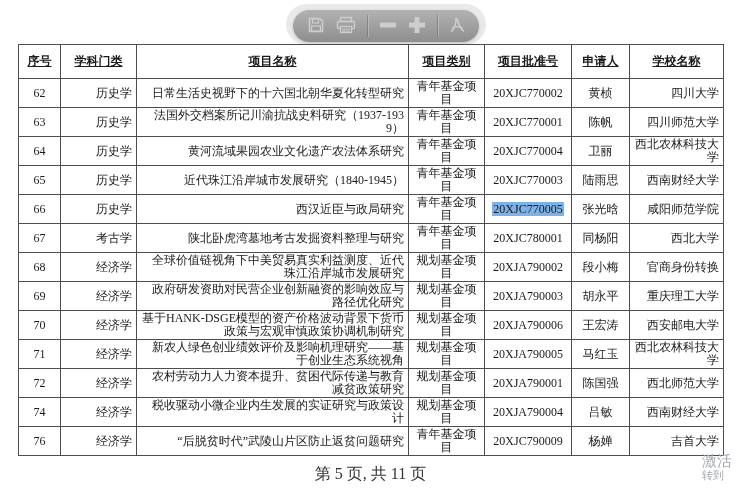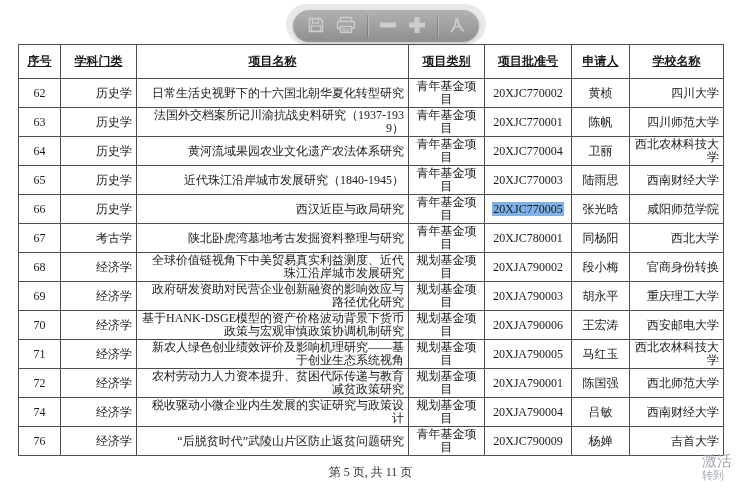--- a/index.html
+++ b/index.html
@@ -35,21 +35,21 @@
   }
   table.grid thead tr{height:34px;text-decoration:underline;}
   table.grid tbody tr{height:21px;}
   table.grid th{font-weight:bold;text-align:center;padding:1px 2px;}
   td.c0,td.c3,td.c4,td.c5{text-align:center;}
   td.c1,td.c2,td.c6{text-align:right;}
   .sel{padding:0 1px;text-align:right;}
   
   .page-footer{
     position:absolute;left:18px;top:464px;width:705px;
-    text-align:center;font-size:12px;color:#333;
+    text-align:center;font-size:16px;color:#333;
   }
   
   .watermark{
     position:absolute;left:702px;top:452px;width:90px;
     color:#a3a9b0;font-family:"Liberation Sans","DejaVu Sans",sans-serif;
   }
   .watermark .w1{font-size:15px;line-height:17px;}
   .watermark .w2{font-size:11px;line-height:13px;}
 </style>
 </head>

